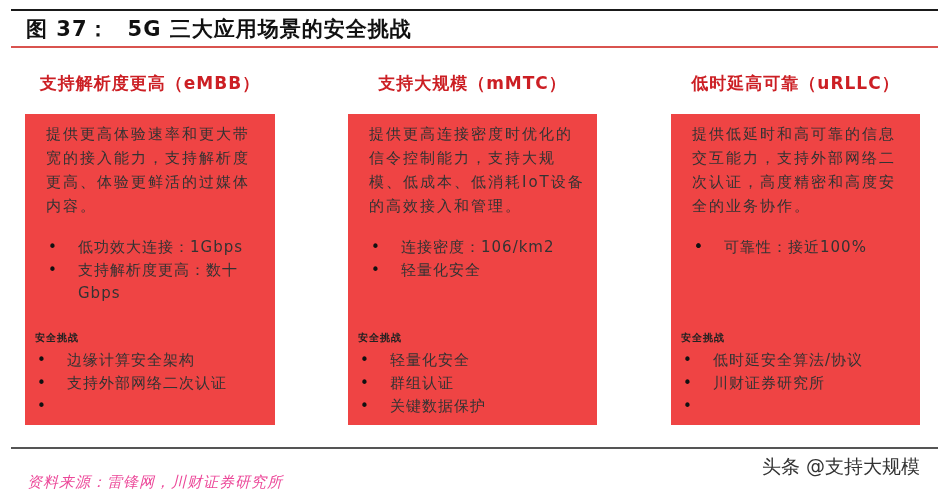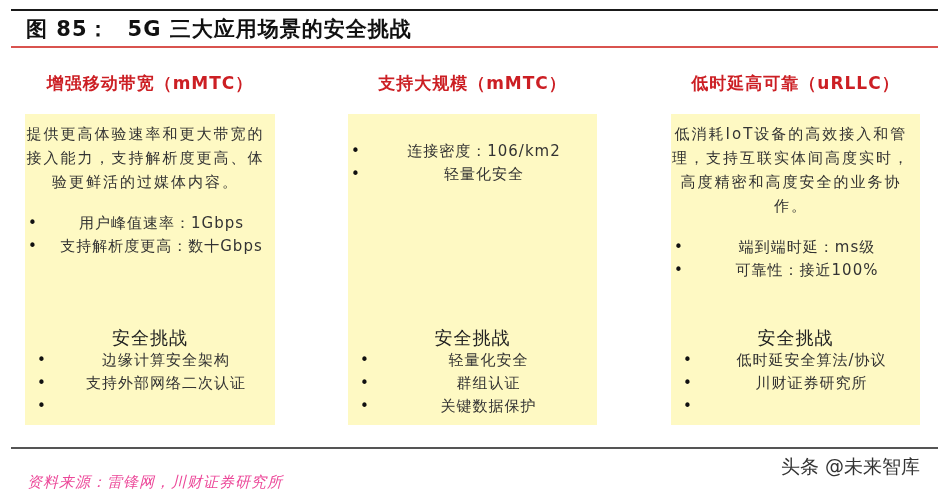--- a/index.html
+++ b/index.html
@@ -14,100 +14,101 @@
   }
   .fig-title .num { margin-right: 18px; }
   .red-rule { position: absolute; left: 11px; right: 0; top: 46px; height: 2px; background: #d9534f; }
 
   .col { position: absolute; top: 72px; }
   .col-head {
     position: absolute; top: 0; left: 0; right: 0; text-align: center;
     font-size: 17px; font-weight: bold; color: #cc1f24; white-space: nowrap; letter-spacing: 1px;
   }
   .box {
-    position: absolute; top: 42px; left: 0; right: 0; height: 311px; background: #fef9c3;
-    padding: 8px 10px 0 1px; box-sizing: border-box; text-align: center;
+    position: absolute; top: 42px; left: 0; right: 0; height: 311px; background: #ef4444;
+    padding: 8px 10px 0 21px; box-sizing: border-box;
   }
   .desc { font-size: 15px; line-height: 24px; color: #333; letter-spacing: 2px; }
   .bullets { list-style: none; margin: 18px 0 0 0; padding: 0; }
   .bullets li { position: relative; padding-left: 32px; font-size: 15px; line-height: 23px; color: #333; letter-spacing: 1px; }
   .bullets li .dot { position: absolute; left: 2px; top: 0; font-size: 15px; color: #111; }
-  .sec-title { font-size: 18px; font-weight: normal; color: #222; letter-spacing: 1px; line-height: 23px; }
+  .sec-title { font-size: 10px; font-weight: bold; color: #222; letter-spacing: 1px; line-height: 23px; }
   .sec-block { position: absolute; left: 10px; right: 10px; top: 212px; }
   .sec-block .bullets { margin-top: 0; }
 
   .foot-rule { position: absolute; left: 11px; right: 0; top: 447px; height: 2px; background: #555; }
   .source {
     position: absolute; left: 27px; top: 473px; font-size: 15px; font-style: italic; color: #ec4899; letter-spacing: 1px;
     font-family: "DejaVu Serif", "Liberation Serif", serif;
   }
   .watermark {
     position: absolute; right: 18px; top: 454px; font-size: 19px; color: #333; white-space: nowrap;
   }
 </style>
 </head>
 <body>
 
 <div class="top-rule"></div>
 <div class="fig-title">
-  <span class="num">图 85：</span><span>5G 三大应用场景的安全挑战</span>
+  <span class="num">图 37：</span><span>5G 三大应用场景的安全挑战</span>
 </div>
 <div class="red-rule"></div>
 
 <div class="col" style="left:25px; width:250px;">
-  <div class="col-head">增强移动带宽（mMTC）</div>
+  <div class="col-head">支持解析度更高（eMBB）</div>
   <div class="box">
     <div class="desc">提供更高体验速率和更大带宽的接入能力，支持解析度更高、体验更鲜活的过媒体内容。</div>
     <ul class="bullets">
-      <li><span class="dot">•</span><span>用户峰值速率：1Gbps</span></li>
+      <li><span class="dot">•</span><span>低功效大连接：1Gbps</span></li>
       <li><span class="dot">•</span><span>支持解析度更高：数十Gbps</span></li>
     </ul>
     <div class="sec-block">
       <div class="sec-title">安全挑战</div>
       <ul class="bullets">
         <li><span class="dot">•</span><span>边缘计算安全架构</span></li>
         <li><span class="dot">•</span><span>支持外部网络二次认证</span></li>
         <li><span class="dot">•</span></li>
       </ul>
     </div>
   </div>
 </div>
 
 <div class="col" style="left:348px; width:249px;">
   <div class="col-head">支持大规模（mMTC）</div>
   <div class="box">
+    <div class="desc">提供更高连接密度时优化的信令控制能力，支持大规模、低成本、低消耗IoT设备的高效接入和管理。</div>
     <ul class="bullets">
       <li><span class="dot">•</span><span>连接密度：106/km2</span></li>
       <li><span class="dot">•</span><span>轻量化安全</span></li>
     </ul>
     <div class="sec-block">
       <div class="sec-title">安全挑战</div>
       <ul class="bullets">
         <li><span class="dot">•</span><span>轻量化安全</span></li>
         <li><span class="dot">•</span><span>群组认证</span></li>
         <li><span class="dot">•</span><span>关键数据保护</span></li>
       </ul>
     </div>
   </div>
 </div>
 
 <div class="col" style="left:671px; width:249px;">
   <div class="col-head">低时延高可靠（uRLLC）</div>
   <div class="box">
-    <div class="desc">低消耗IoT设备的高效接入和管理，支持互联实体间高度实时，高度精密和高度安全的业务协作。</div>
+    <div class="desc">提供低延时和高可靠的信息交互能力，支持外部网络二次认证，高度精密和高度安全的业务协作。</div>
     <ul class="bullets">
-      <li><span class="dot">•</span><span>端到端时延：ms级</span></li>
+      <li><span class="dot">•</span></li>
       <li><span class="dot">•</span><span>可靠性：接近100%</span></li>
     </ul>
     <div class="sec-block">
       <div class="sec-title">安全挑战</div>
       <ul class="bullets">
         <li><span class="dot">•</span><span>低时延安全算法/协议</span></li>
         <li><span class="dot">•</span><span>川财证券研究所</span></li>
         <li><span class="dot">•</span></li>
       </ul>
     </div>
   </div>
 </div>
 
 <div class="foot-rule"></div>
 <div class="source">资料来源：雷锋网，川财证券研究所</div>
-<div class="watermark">头条 @未来智库</div>
+<div class="watermark">头条 @支持大规模</div>
 
 </body></html>

